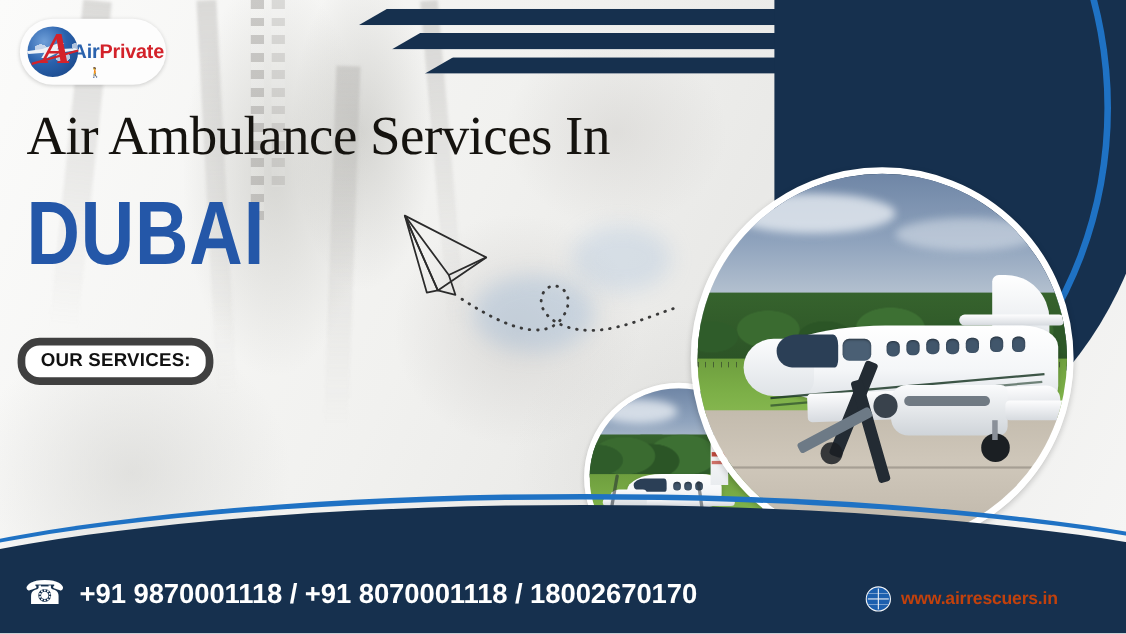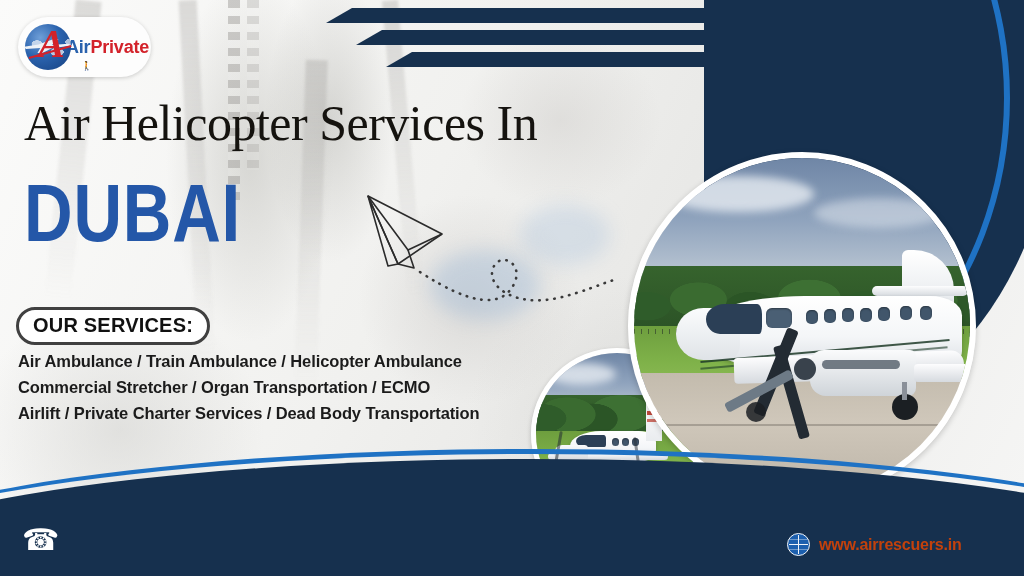--- a/index.html
+++ b/index.html
@@ -149,23 +149,23 @@
     font-weight:700;font-size:82px;line-height:1;
     color:#2457a8;letter-spacing:1px;
     transform:scaleX(.82);transform-origin:left top;
     white-space:nowrap;
   }
 
   
   .services-badge{
     position:absolute;left:16px;top:307px;
     padding:4px 14px 5px;
-    border:3px solid #404040;border-radius:20px;
+    border:7px solid #404040;border-radius:20px;
     background:#fff;
-    font-weight:700;font-size:20px;letter-spacing:.2px;color:#111;
+    font-weight:700;font-size:17px;letter-spacing:.2px;color:#111;
     display:inline-block;
   }
   .services-list{
     position:absolute;left:18px;top:348px;width:520px;
   }
   .services-list div{
     font-weight:700;font-size:16.5px;color:#1b1b1b;
     line-height:26px;letter-spacing:-.1px;white-space:nowrap;
   }
 
@@ -293,29 +293,24 @@
       <div class="logo-plane"></div>
       <div class="logo-swoosh"></div>
       <div class="logo-A">A</div>
     </div>
     <div class="logo-text">
       <span class="air">Air</span><span>Private</span>
     </div>
     <div class="logo-mini">🚶</div>
   </div>
 
-  <div class="title-main">Air Helicopter Services In</div>
+  <div class="title-main">Air Ambulance Services In</div>
   <div class="title-city">DUBAI</div>
 
   <div class="services-badge">OUR SERVICES:</div>
-  <div class="services-list">
-    <div>Air Ambulance / Train Ambulance / Helicopter Ambulance</div>
-    <div>Commercial Stretcher / Organ Transportation / ECMO</div>
-    <div>Airlift / Private Charter Services / Dead Body Transportation</div>
-  </div>
 
   <svg class="paper-plane" viewBox="0 0 270 140">
     <g fill="none" stroke="#2b2b2b" stroke-width="1.6" stroke-linejoin="round">
       <path d="M6 8 L80 46 L36 76 Z"></path>
       <path d="M6 8 L36 76 L26 78 L6 8"></path>
       <path d="M6 8 L46 62 L80 46"></path>
       <path d="M46 62 L52 80 L36 76"></path>
     </g>
     <path d="M58 84 C110 118, 140 120, 152 96 C162 76, 140 64, 132 78 C122 96, 150 120, 196 110 C222 104, 238 96, 252 92" fill="none" stroke="#3a3a3a" stroke-width="2.6" stroke-linecap="round" stroke-dasharray="0.5 7"></path>
   </svg>
@@ -391,20 +386,21 @@
   </div>
 
   <div class="footer-bar">
     <div class="accent"></div>
     <div class="fill"></div>
   </div>
 
 
   <div class="phone-row">
     <span class="phone-icon">☎</span>
+    <span class="phone-text">+91 9870001118 / +91 8070001118 / 18002670170</span>
   </div>
 
   <div class="web-row">
     <span class="globe-icon"></span>
     <span class="web-text">www.airrescuers.in</span>
   </div>
 
 </div>
 
 </body></html>

